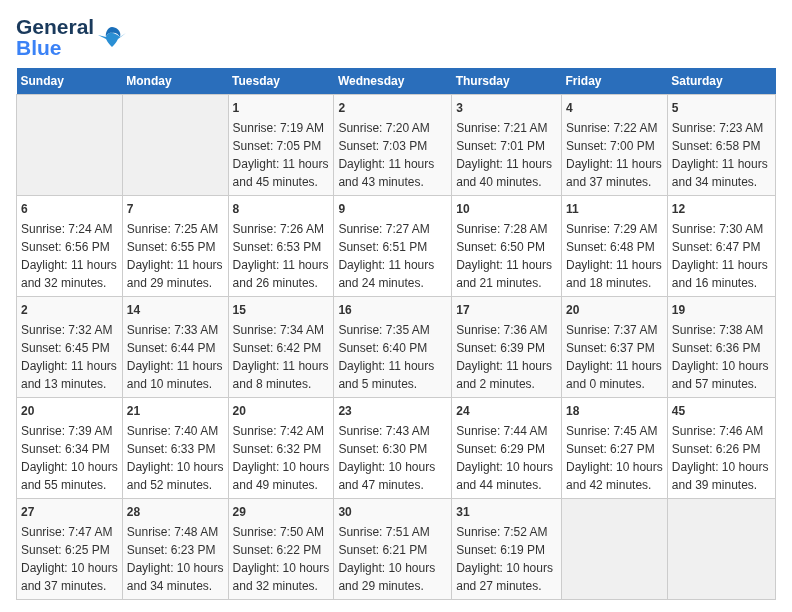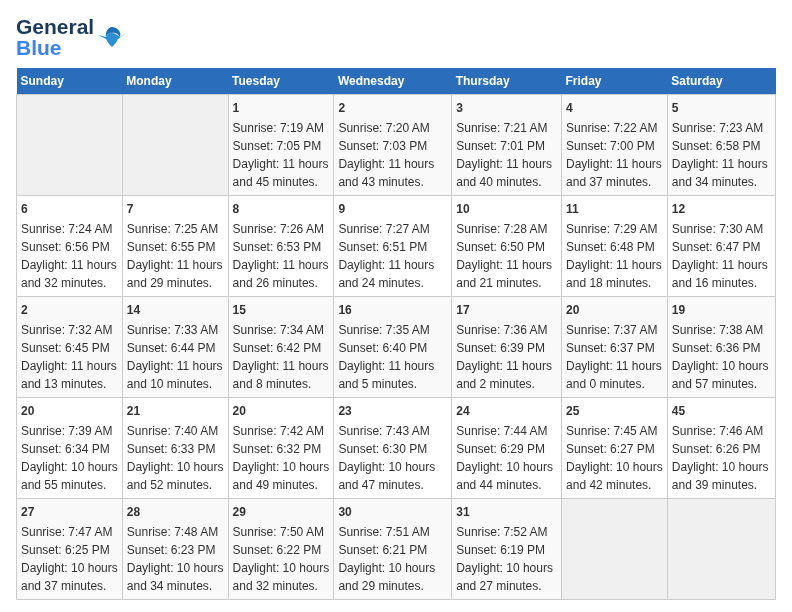--- a/index.html
+++ b/index.html
@@ -211,21 +211,21 @@
         </td>
         <td>
           <span class="day-num">23</span>
           <div class="day-info">Sunrise: 7:43 AM<br>Sunset: 6:30 PM<br>Daylight: 10 hours and 47 minutes.</div>
         </td>
         <td>
           <span class="day-num">24</span>
           <div class="day-info">Sunrise: 7:44 AM<br>Sunset: 6:29 PM<br>Daylight: 10 hours and 44 minutes.</div>
         </td>
         <td>
-          <span class="day-num">25</span>
+          <span class="day-num">18</span>
           <div class="day-info">Sunrise: 7:45 AM<br>Sunset: 6:27 PM<br>Daylight: 10 hours and 42 minutes.</div>
         </td>
         <td>
           <span class="day-num">45</span>
           <div class="day-info">Sunrise: 7:46 AM<br>Sunset: 6:26 PM<br>Daylight: 10 hours and 39 minutes.</div>
         </td>
       </tr>
       <tr>
         <td>
           <span class="day-num">27</span>

